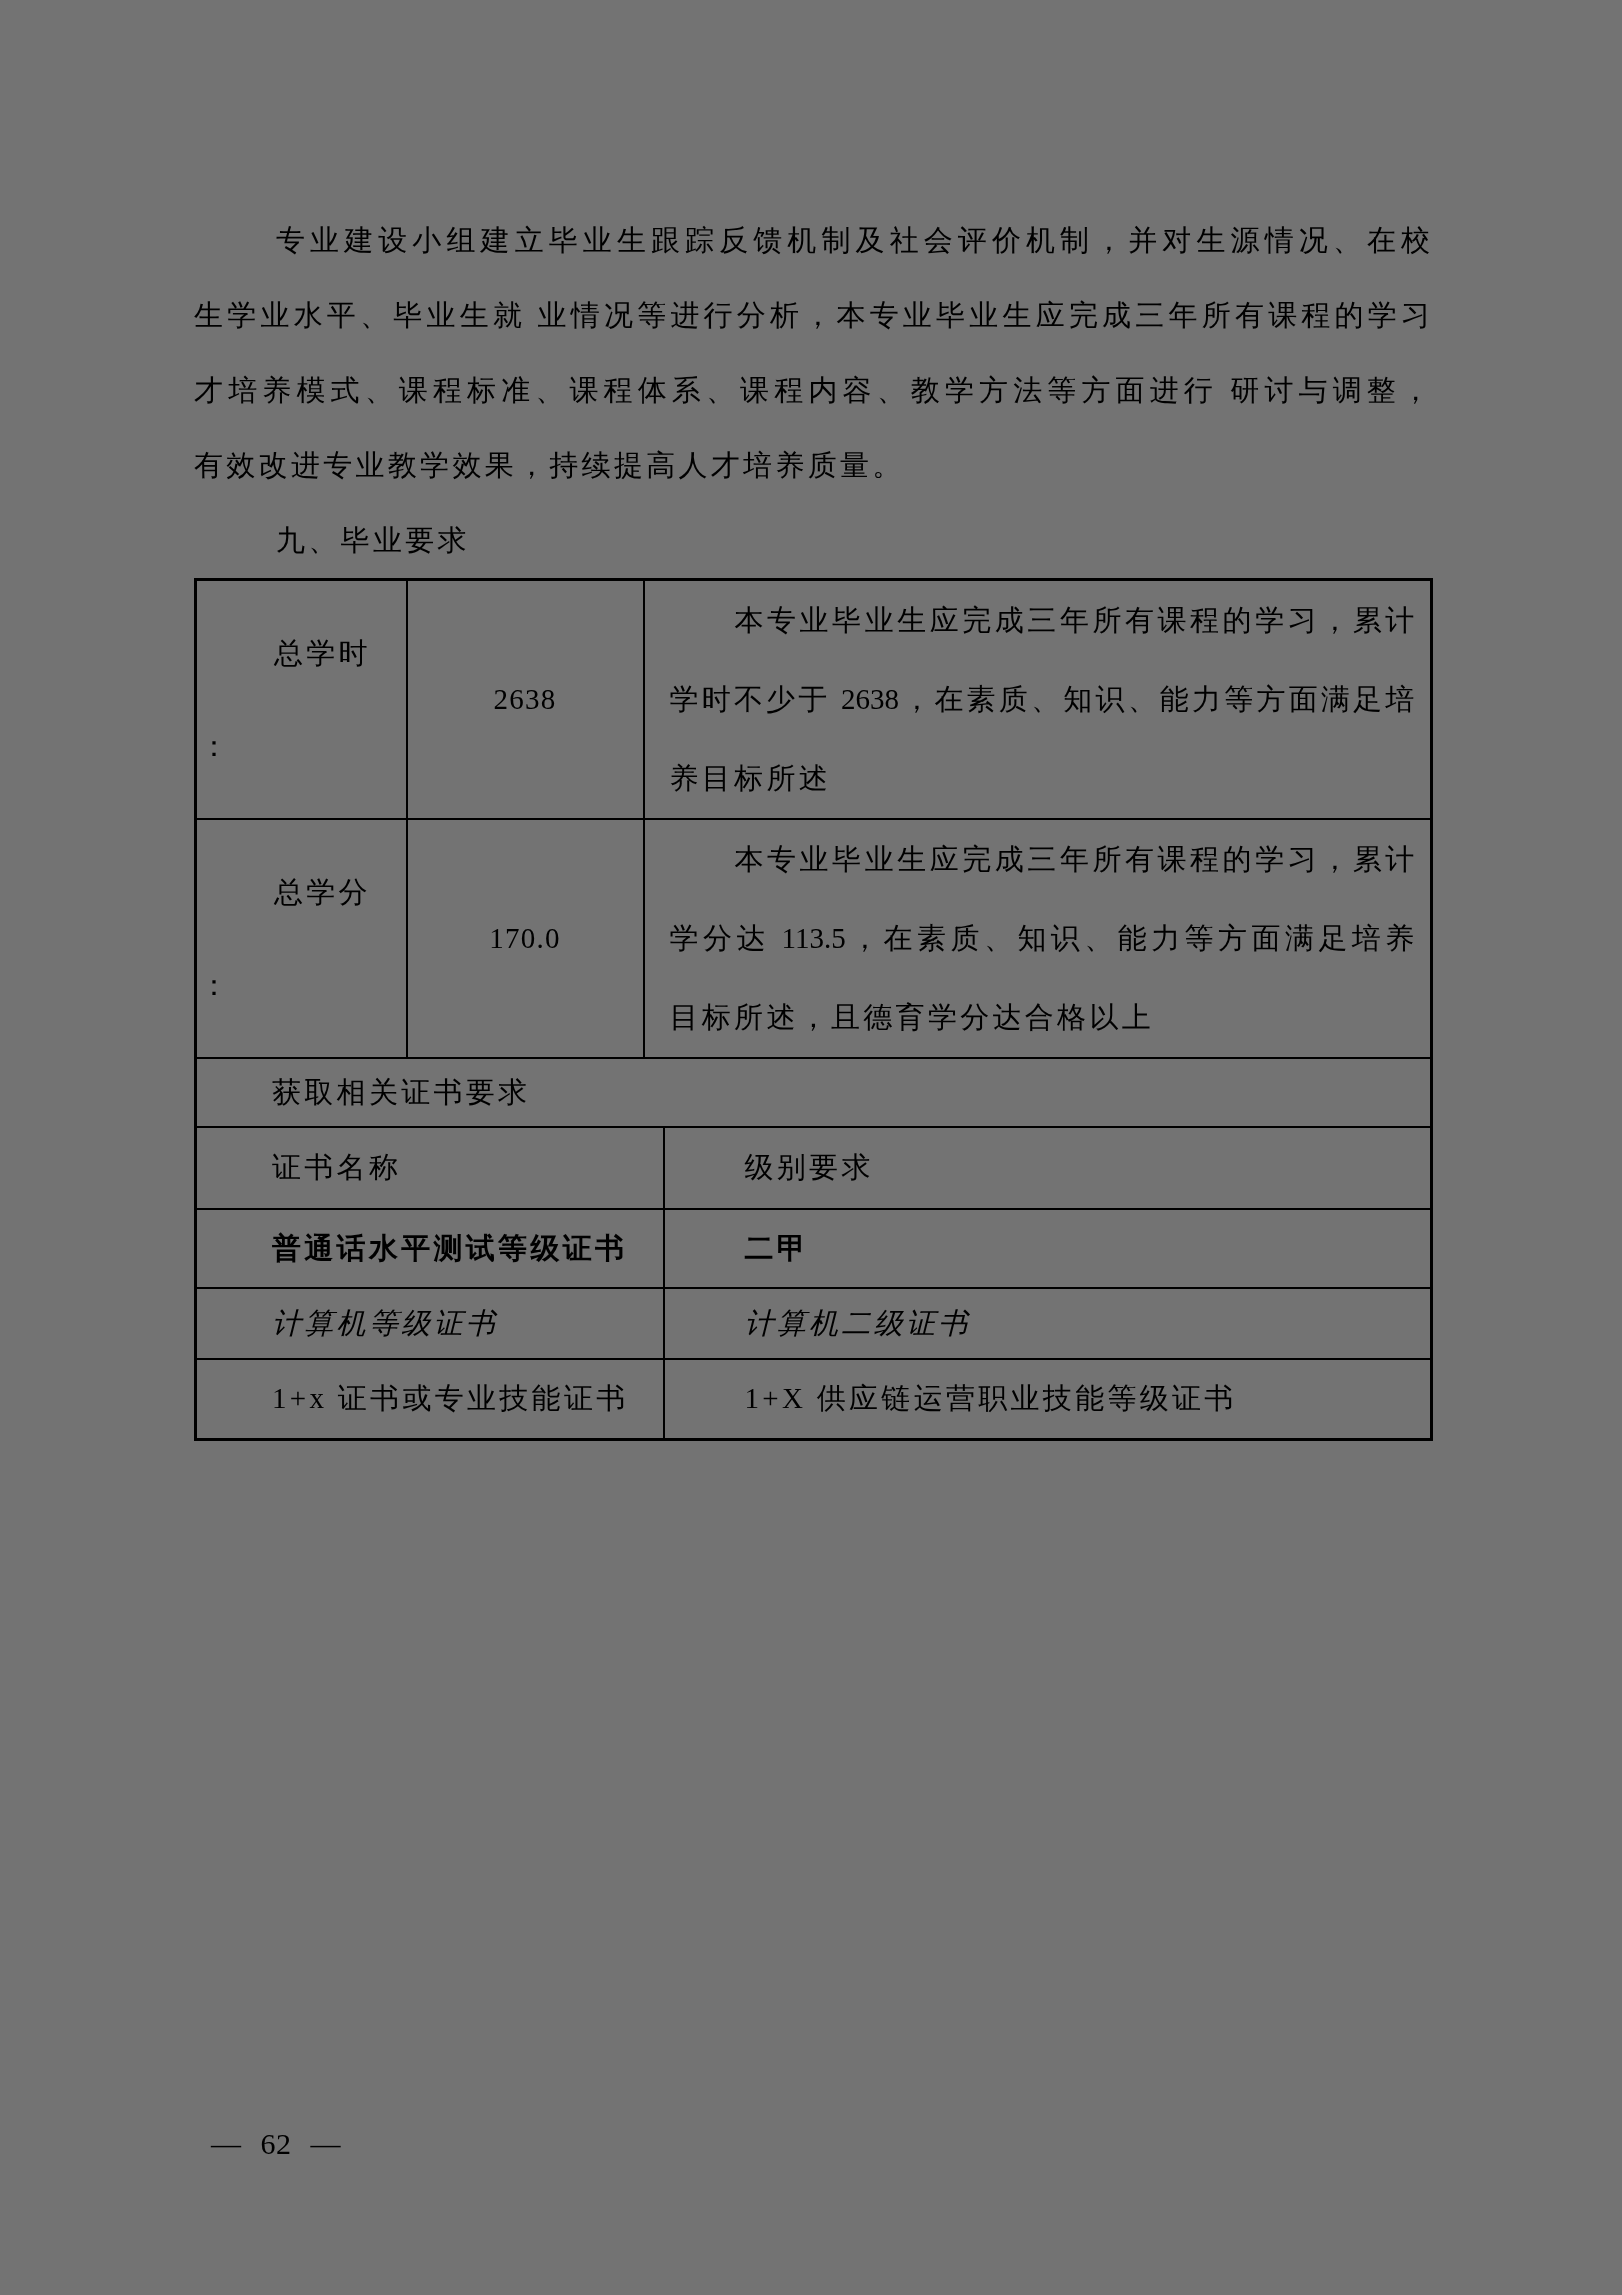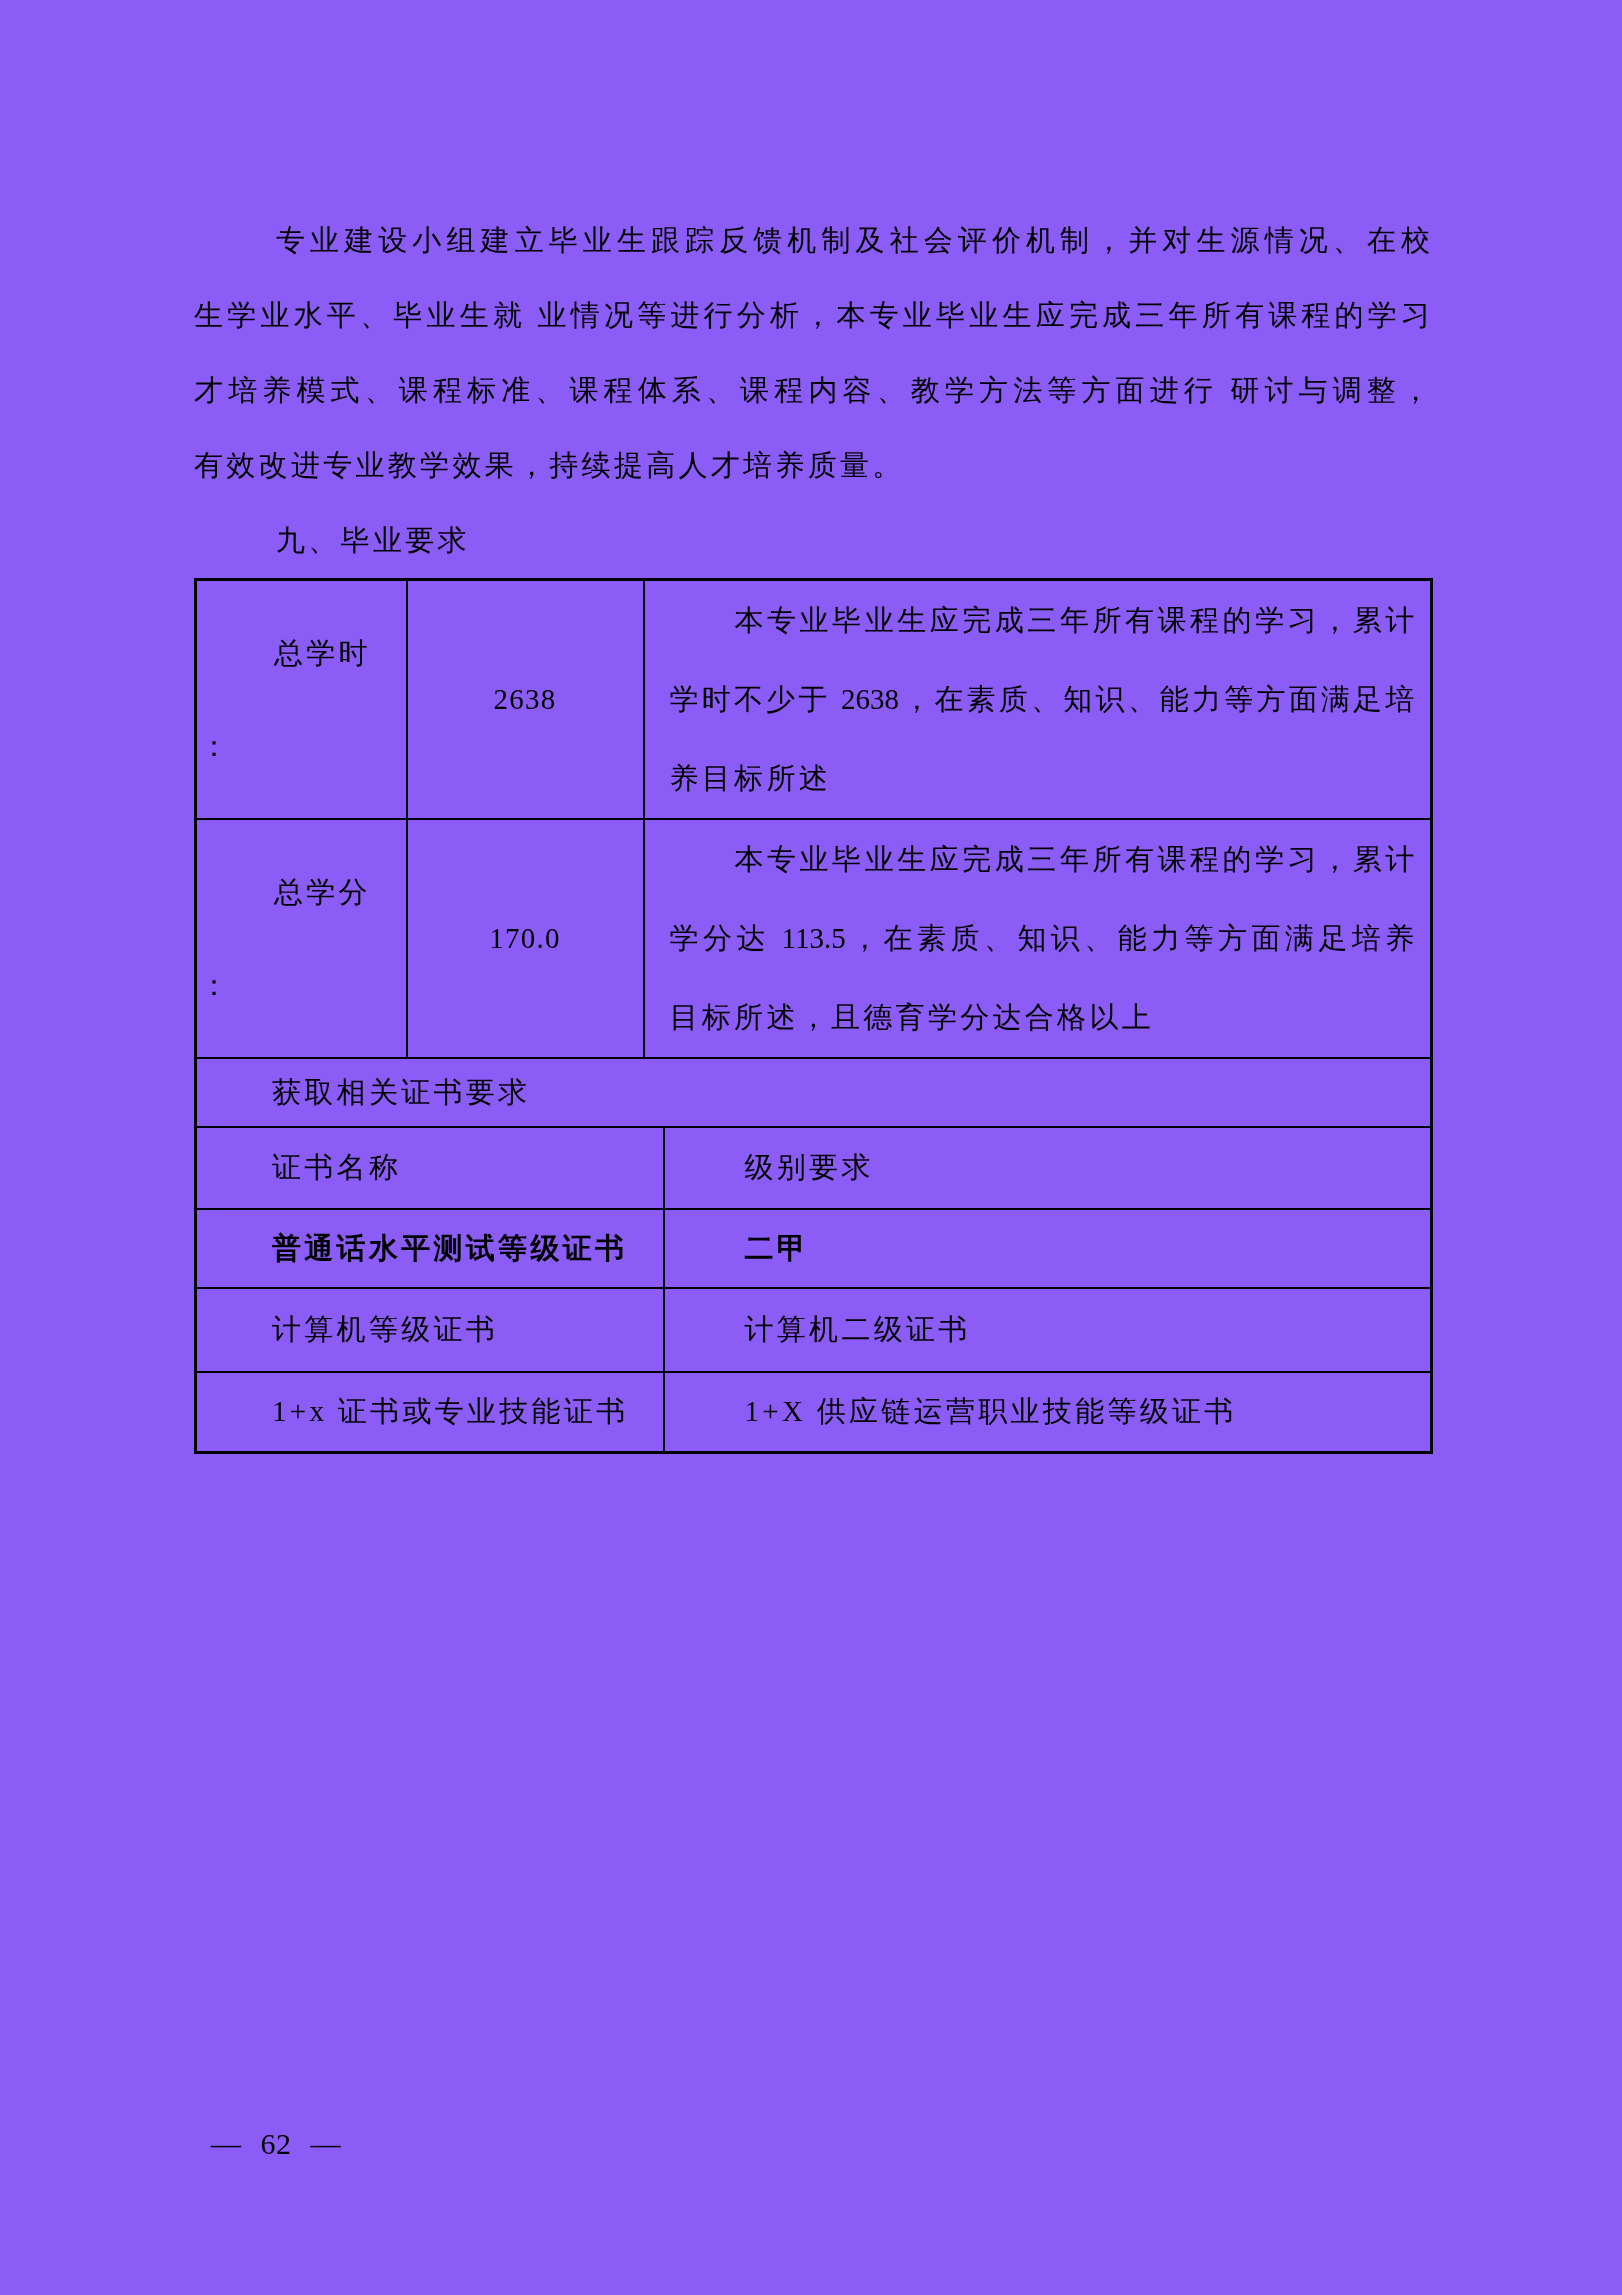--- a/index.html
+++ b/index.html
@@ -1,20 +1,20 @@
 <!DOCTYPE html>
 <html style="font-size:10.5px"><head>
 <meta charset="utf-8">
 <style>
   html, body { margin: 0; padding: 0; background: #ffffff; }
   .page {
     position: relative;
     width: 1623px;
     height: 2295px;
-    background: #8b5cf6;
+    background: #737373;
     color: #000000;
     font-family: "Liberation Serif", "DejaVu Serif", serif;
     overflow: hidden;
   }
   .content {
     position: absolute;
     left: 194px;
     top: 203px;
     width: 1236px;
   }
@@ -152,21 +152,21 @@
         <td class="section-cell" colspan="4">获取相关证书要求</td>
       </tr>
       <tr style="height:82px;">
         <td class="cert-name" colspan="3">证书名称</td>
         <td class="cert-level">级别要求</td>
       </tr>
       <tr style="height:79px;font-weight:bold;">
         <td class="cert-name" colspan="3">普通话水平测试等级证书</td>
         <td class="cert-level">二甲</td>
       </tr>
-      <tr style="height:84px;">
+      <tr style="height:71px;font-style:italic;">
         <td class="cert-name" colspan="3">计算机等级证书</td>
         <td class="cert-level">计算机二级证书</td>
       </tr>
       <tr style="height:80px;">
         <td class="cert-name" colspan="3">1+x 证书或专业技能证书</td>
         <td class="cert-level">1+X 供应链运营职业技能等级证书</td>
       </tr>
     </tbody>
       </table>
 

